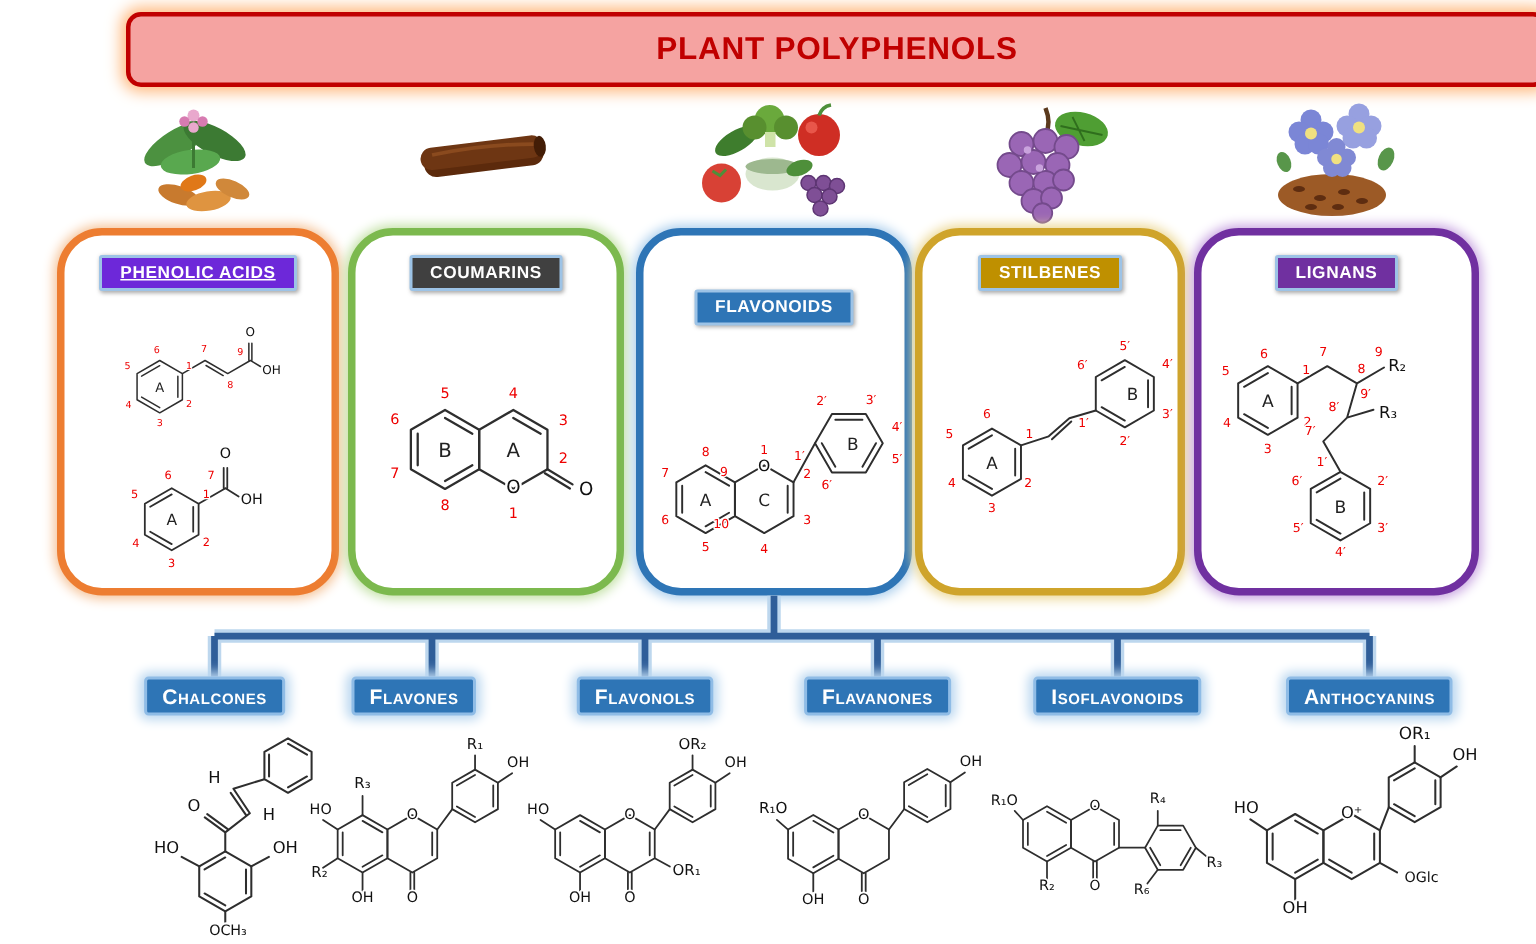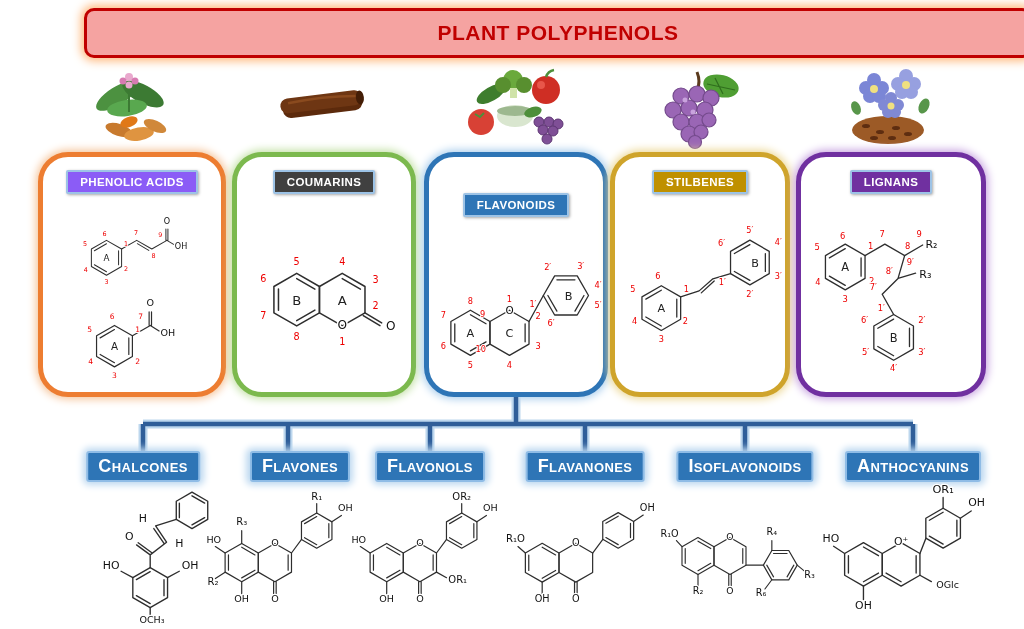--- a/index.html
+++ b/index.html
@@ -24,21 +24,21 @@
   .card.coumarins{left:232px;width:184px;border:5px solid #7CB94E;box-shadow:0 0 8px 2px #c2e0a4;}
   .card.flavonoids{left:424px;width:184px;border:5px solid #2E75B6;box-shadow:0 0 8px 2px #a9cdec;}
   .card.stilbenes{left:610px;width:180px;border:5px solid #CFA42B;box-shadow:0 0 8px 2px #ecd793;}
   .card.lignans {left:796px;width:190px;border:5px solid #7030A0;box-shadow:0 0 8px 2px #c7a3e0;}
 
   .pill{
     margin-top:13px;padding:4px 12px;border:2px solid #9DC3E6;border-radius:2px;
     color:#fff;font-weight:bold;font-size:11.5px;letter-spacing:.4px;
     box-shadow:1px 1px 3px rgba(0,0,0,.35);white-space:nowrap;
   }
-  .pill-phenolic {background:#8b5cf6;}
+  .pill-phenolic {background:#6d28d9;text-decoration:underline;}
   .pill-coumarins{background:#404040;}
   .pill-flavonoids{background:#2E75B6;margin-top:36px;}
   .pill-stilbenes{background:#BF9000;padding-left:12px;}
   .pill-lignans {background:#7030A0;}
 
   .struct{display:block;}
   .card.phenolic .struct{width:176px;height:94px;margin-top:2px;}
   .card.coumarins .struct{width:172px;height:150px;margin-top:18px;}
   .card.flavonoids .struct{width:178px;height:168px;margin-top:8px;}
   .card.stilbenes .struct{width:172px;height:160px;margin-top:10px;}
@@ -57,21 +57,21 @@
 
   
   .tree{position:absolute;left:0;top:397px;width:1024px;height:58px;}
   .tree .halo{stroke:#BDD7EE;stroke-width:9px;fill:none;}
   .tree .line{stroke:#2F5E99;stroke-width:4.5px;fill:none;}
 
   .subbox{
     position:absolute;top:451px;transform:translateX(-50%);
     background:#2E75B6;border:2px solid #8FBCE6;border-radius:3px;
     box-shadow:0 0 7px 3px #BCD8F0;
-    color:#fff;font-weight:bold;font-size:18px;font-variant:small-caps;
+    color:#fff;font-weight:bold;font-size:14px;font-variant:small-caps;
     letter-spacing:.4px;padding:3px 10px;white-space:nowrap;
   }
 
   .bstruct{position:absolute;}
 </style>
 </head>
 <body>
 
 <div class="title-banner">
   <span>PLANT POLYPHENOLS</span>
@@ -355,21 +355,21 @@
       <text x="139" y="86" class="lb R">R₃</text>
     </svg>
 </div>
 
 <svg class="tree" viewBox="0 0 1024 58">
   <path class="halo" d="M516 0V27M143 27H913M143 27V54M288 27V54M430 27V54M585 27V54M745 27V54M913 27V54"></path>
   <path class="line" d="M516 0V27M143 27H913M143 27V54M288 27V54M430 27V54M585 27V54M745 27V54M913 27V54"></path>
 </svg>
 
 <div class="subbox" style="left:143px">Chalcones</div>
-<div class="subbox" style="left:300px">Flavones</div>
+<div class="subbox" style="left:276px">Flavones</div>
 <div class="subbox" style="left:430px">Flavonols</div>
 <div class="subbox" style="left:585px">Flavanones</div>
 <div class="subbox" style="left:745px">Isoflavonoids</div>
 <div class="subbox" style="left:913px">Anthocyanins</div>
 
 <svg class="bstruct" style="left:92px;top:480px;width:150px;height:148px" viewBox="0 0 165 162">
   <g>
       <path d="M110.0 13.0L127.3 23.0L127.3 43.0L110.0 53.0L92.7 43.0L92.7 23.0ZM110.0 17.0L123.9 25.0M123.9 41.0L110.0 49.0M96.1 41.0L96.1 25.0"></path>
     </g>
   <g>

